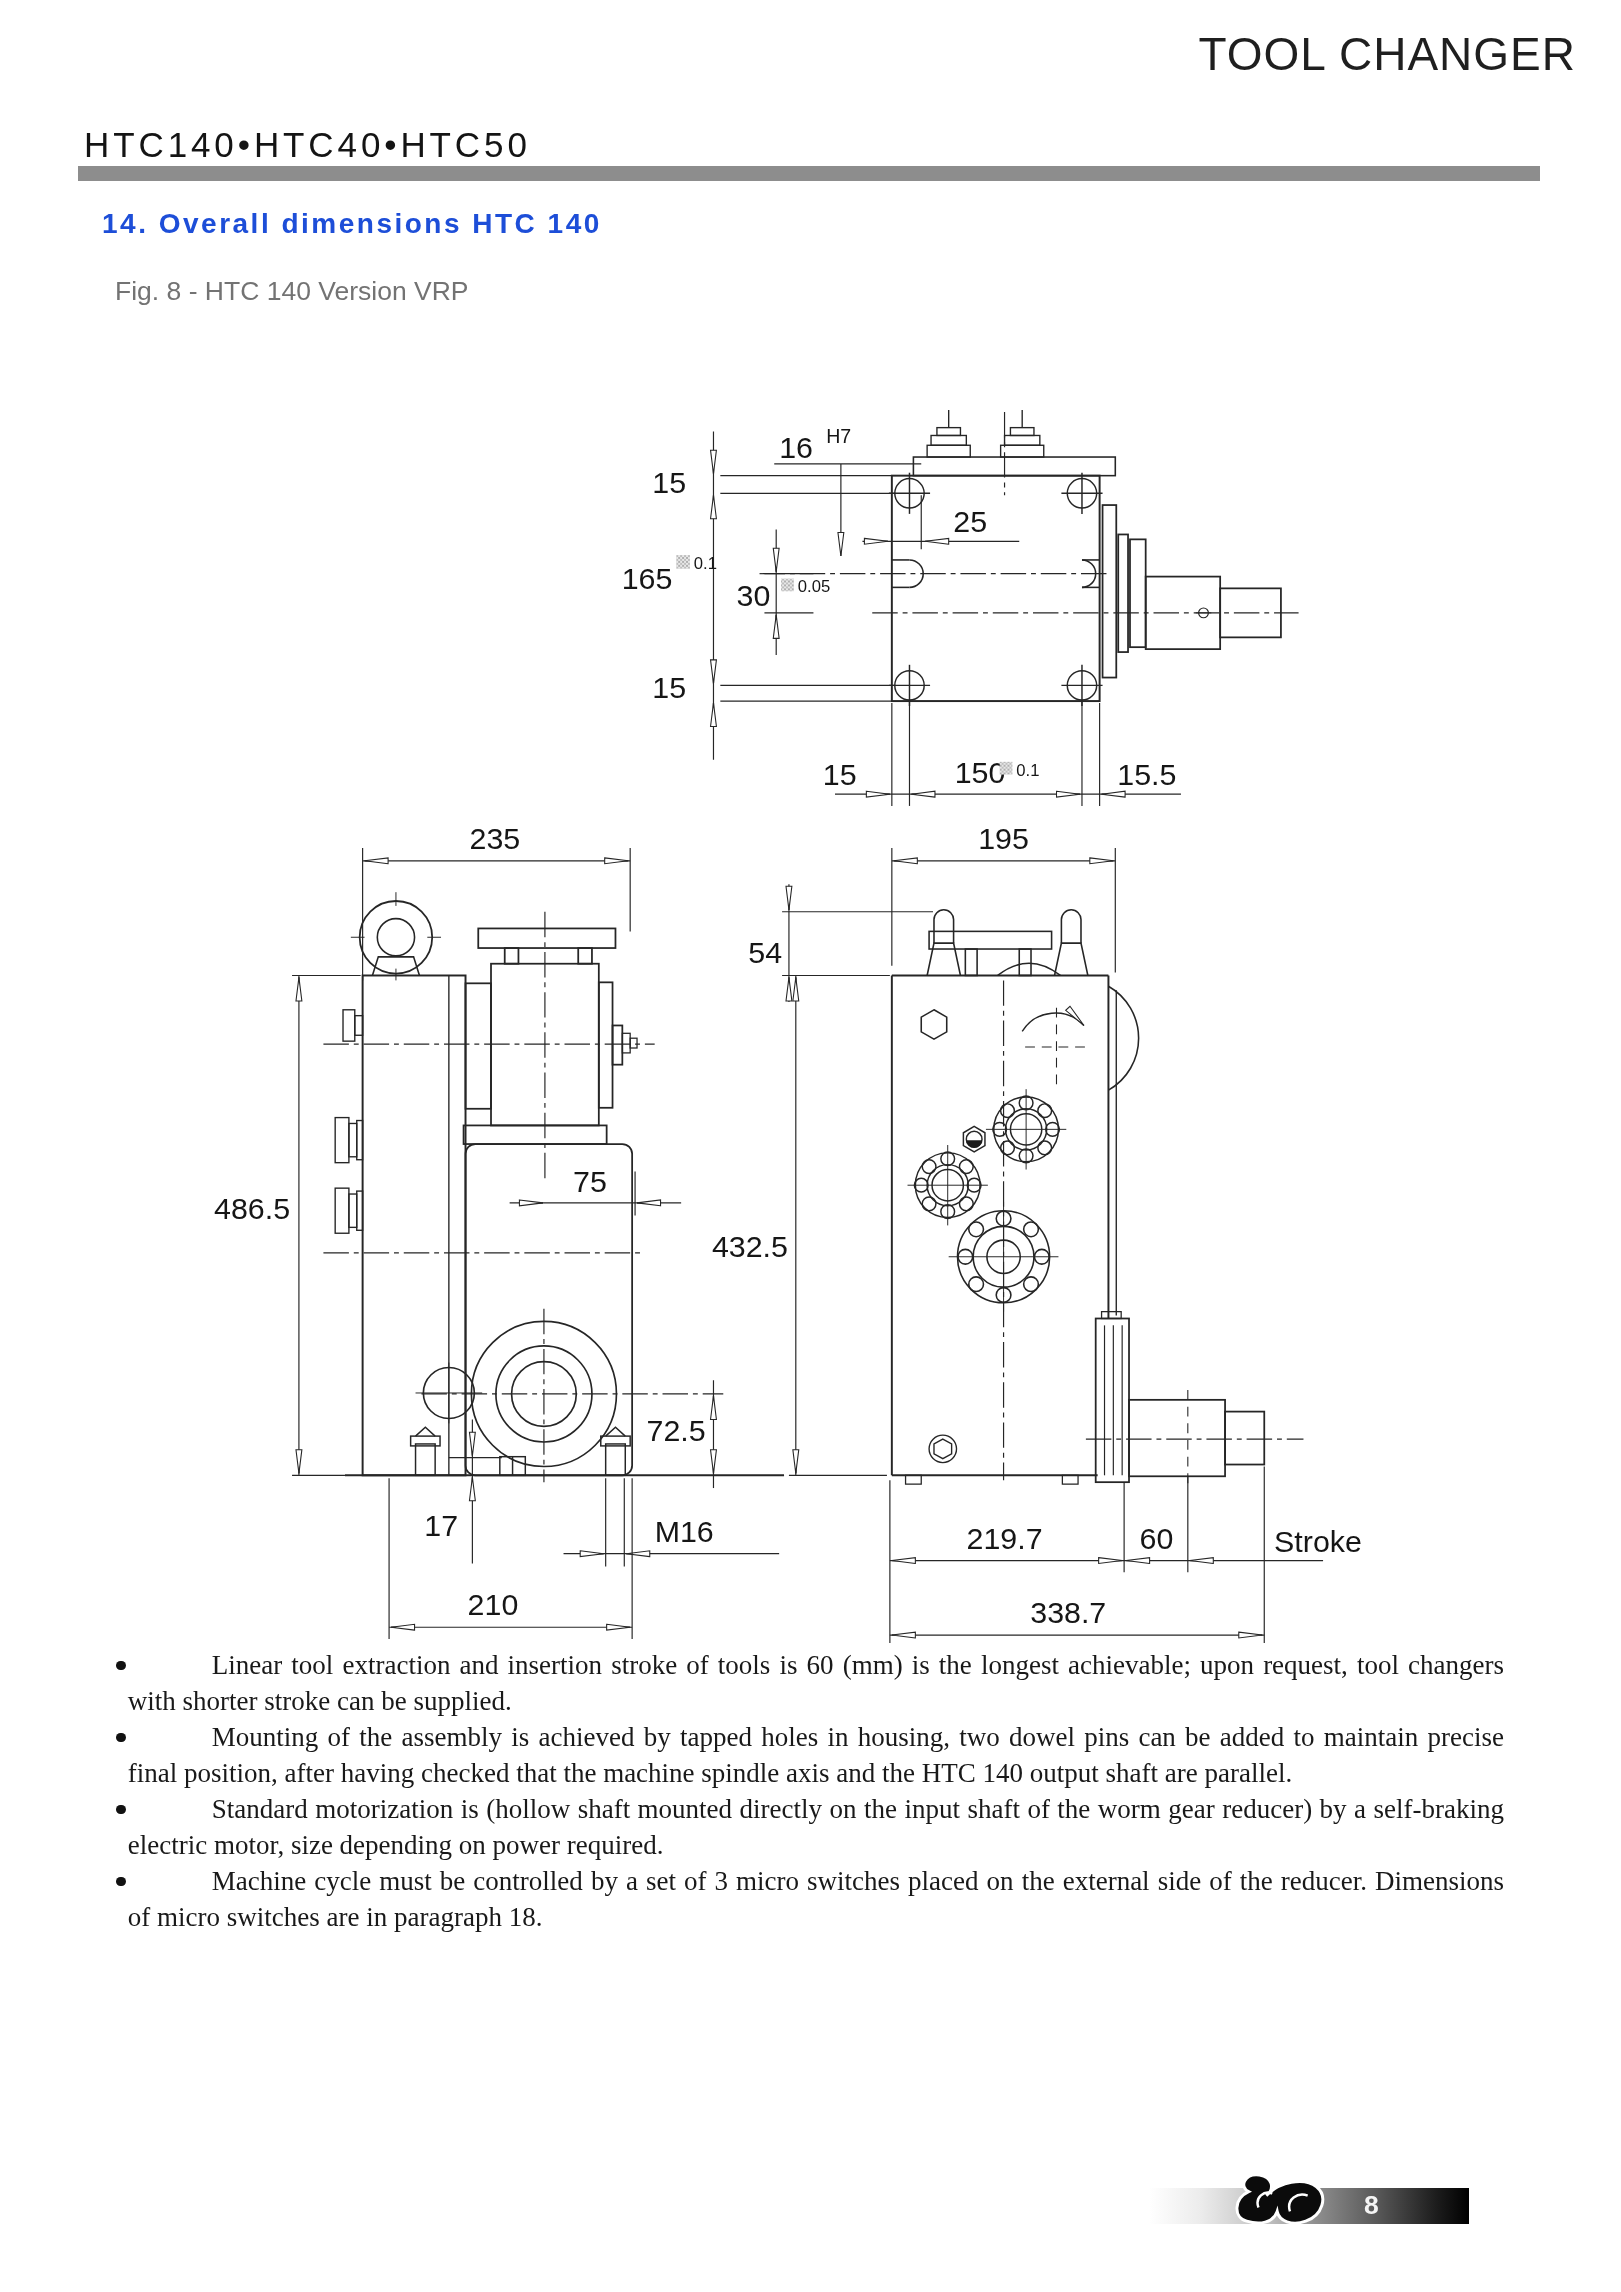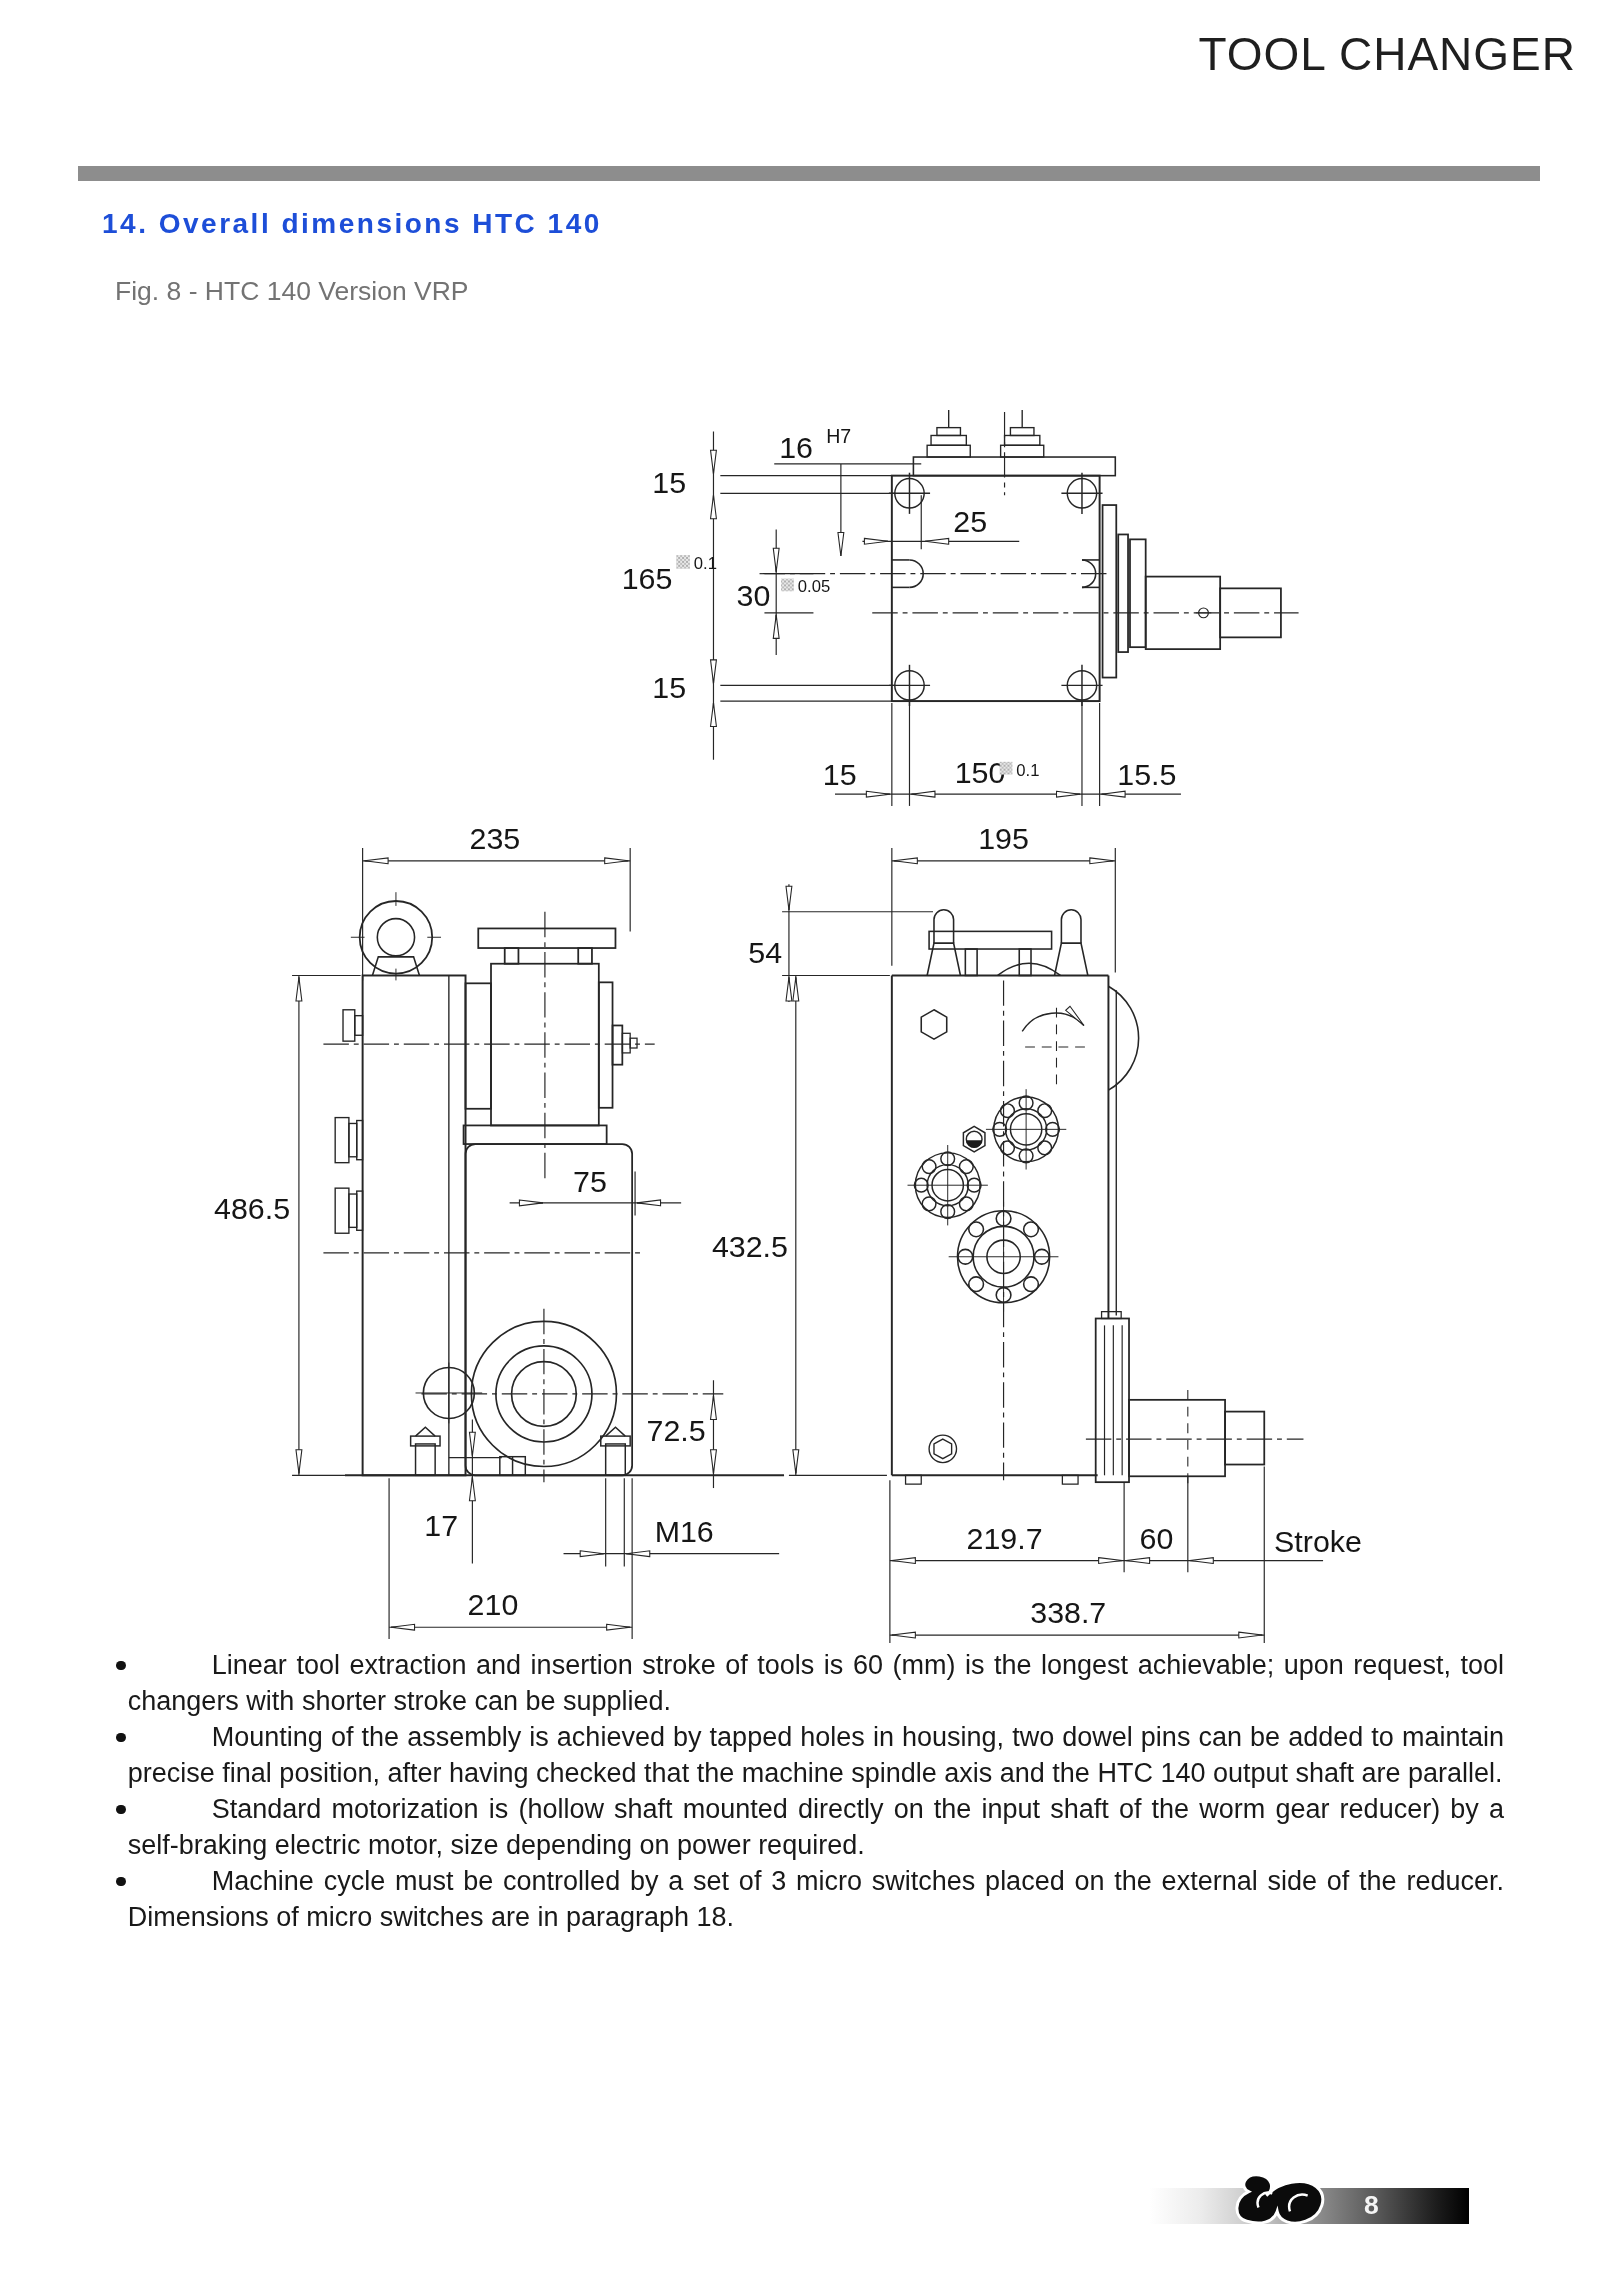--- a/index.html
+++ b/index.html
@@ -11,37 +11,38 @@
         color:#141414;font-weight:400;}
   .header-bar{position:absolute;left:78px;top:166px;width:1462px;height:14.7px;background:#8d8d8d;}
   .section-title{position:absolute;left:102px;top:208px;font-size:28px;font-weight:bold;
         letter-spacing:2.5px;color:#1d4ed8;}
   .fig-caption{position:absolute;left:115px;top:276px;font-size:26.5px;color:#737373;}
   svg.drawing{position:absolute;left:0;top:0;}
   svg.drawing text{font-family:"Liberation Sans",sans-serif;fill:#161616;}
   .dimtxt{font-size:31px;}
   .toltxt{font-family:"DejaVu Sans Mono",monospace;font-size:17px;fill:#3a3a3a;}
   .suptxt{font-size:20px;}
-  .notes{position:absolute;left:116px;top:1647px;width:1388px;}
+  .notes{position:absolute;left:116px;top:1647px;width:1388px;font-family:Liberation Serif, serif;}
   .note{position:relative;padding-left:11.8px;}
   .note-dot{position:absolute;left:0;top:13.7px;width:9.8px;height:9.8px;border-radius:50%;background:#111;}
   .note-text{margin:0;font-size:27px;line-height:36px;text-align:justify;
         text-indent:84px;color:#191919;}
   .footer-bar{position:absolute;left:1149px;top:2188px;width:320px;height:36px;
         background:linear-gradient(90deg,#ffffff 0%,#ececec 16%,#bdbdbd 38%,#8f8f8f 52%,#565656 72%,#1c1c1c 90%,#000 100%);}
   .logo-box{position:absolute;left:1227px;top:2166px;width:122px;height:73px;}
   .page-number{position:absolute;left:1364px;top:2190px;font-size:26.5px;color:#f4f4f4;
         font-weight:bold;letter-spacing:1px;}
 </style>
 </head>
 <body>
 
 <div class="page">
 
   <div class="doc-title">TOOL CHANGER</div>
+  <div class="models-header">HTC140•HTC40•HTC50</div>
   <div class="header-bar"></div>
   <div class="section-title">14. Overall dimensions HTC 140</div>
   <div class="fig-caption">Fig. 8 - HTC 140 Version VRP</div>
 
   <svg class="drawing" width="1621" height="2293" viewBox="0 0 1654 2339">
     <defs>
       <marker id="arw" viewBox="0 0 26 10" refX="25" refY="5" markerWidth="26" markerHeight="10" orient="auto" markerUnits="userSpaceOnUse">
         <path d="M1,2 L25,5 L1,8 Z" fill="#ffffff" stroke="#262626" stroke-width="1.1"></path>
       </marker>
       <pattern id="dots" width="4" height="4" patternUnits="userSpaceOnUse">

